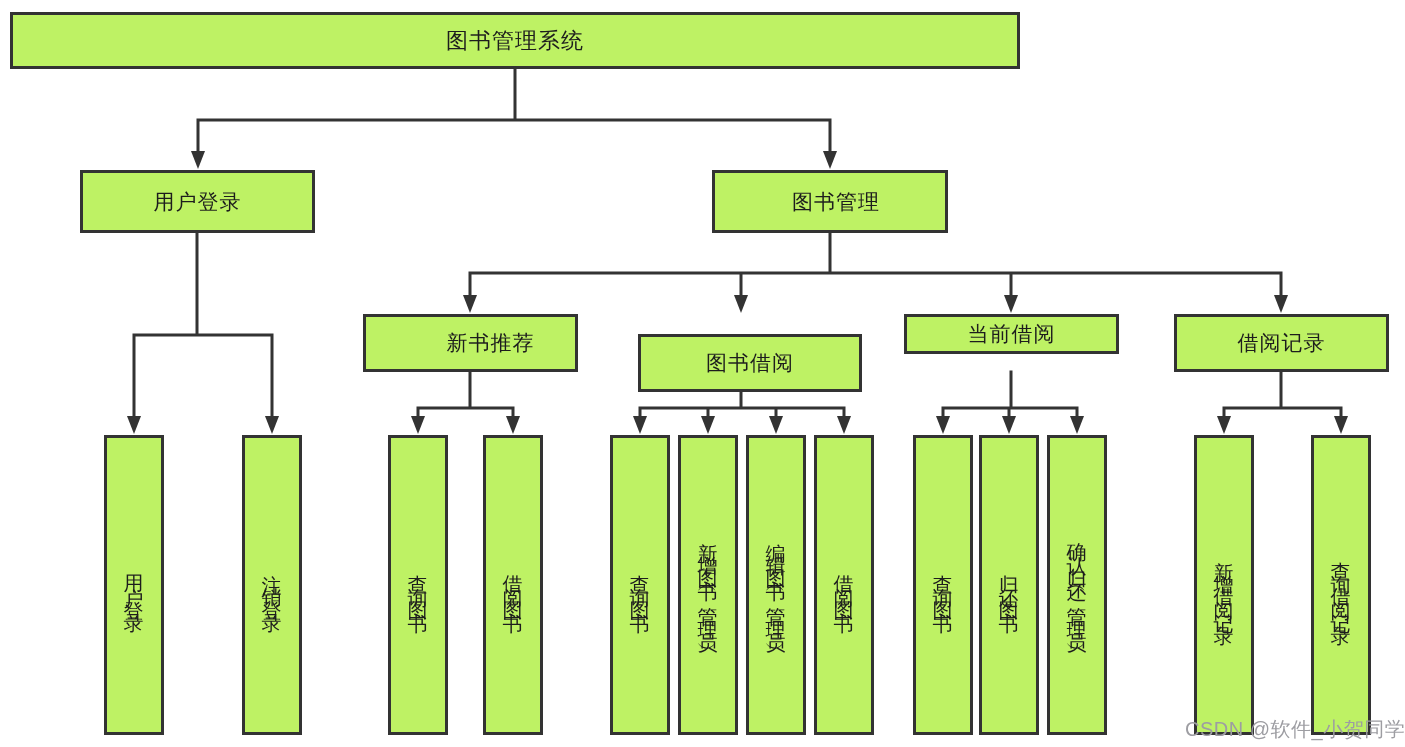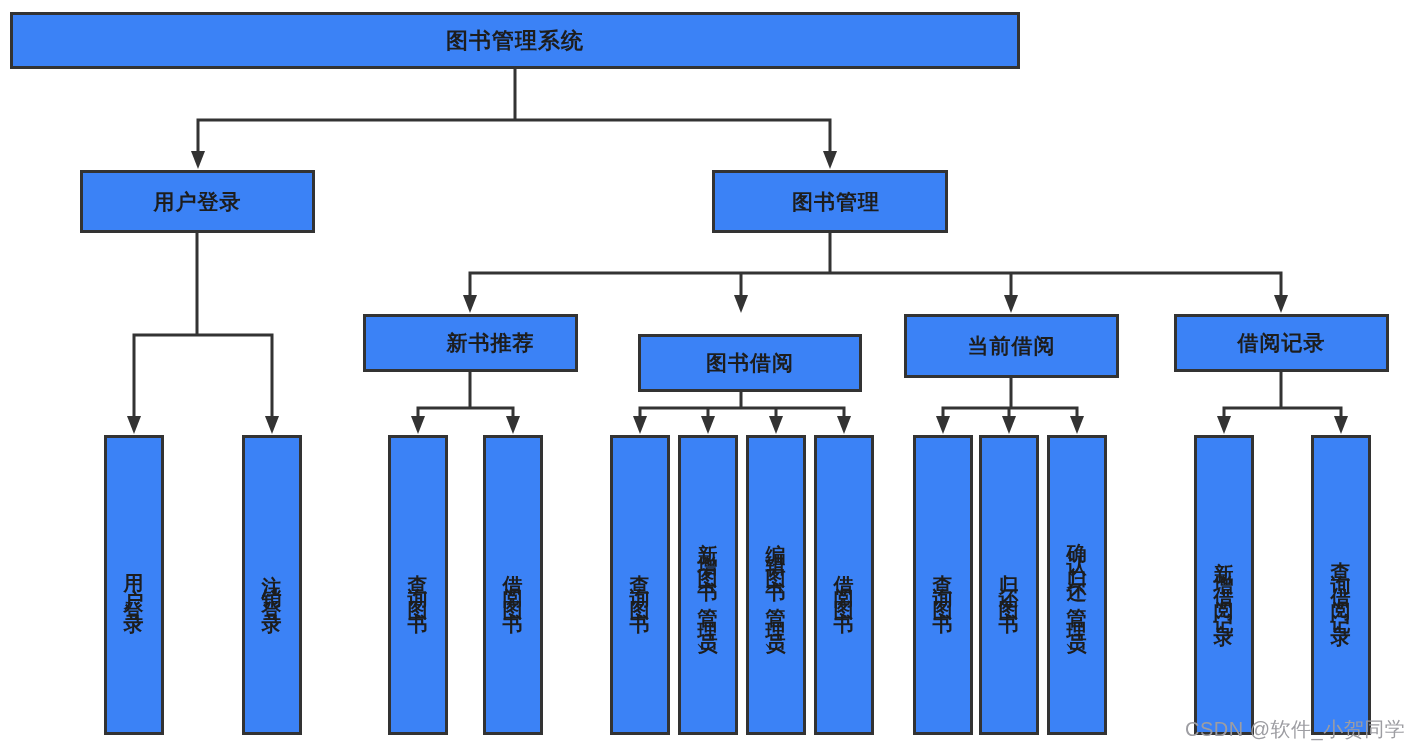--- a/index.html
+++ b/index.html
@@ -12,30 +12,29 @@
     overflow: hidden;
   }
   .connectors {
     position: absolute;
     left: 0; top: 0;
     pointer-events: none;
   }
   .node {
     position: absolute;
     box-sizing: border-box;
-    background: #3b82f6;
+    background: #bef264;
     border: 3px solid #333333;
     color: #1d1d1d;
     display: flex;
     align-items: center;
     justify-content: center;
     font-size: 21px;
     letter-spacing: 1px;
     white-space: nowrap;
-    font-weight: bold;
   }
   .node.root { font-size: 22px; }
   .node.v {
     writing-mode: vertical-rl;
     font-size: 20px;
     letter-spacing: 13px;
     line-height: 1;
   }
   .watermark {
     position: absolute;
@@ -85,21 +84,21 @@
     </g>
   </svg>
 
   <div class="node root" style="left:10px; top:12px; width:1010px; height:57px;">图书管理系统</div>
 
   <div class="node" style="left:80px; top:170px; width:235px; height:63px;">用户登录</div>
   <div class="node" style="left:712px; top:170px; width:236px; height:63px;padding-left:12px;">图书管理</div>
 
   <div class="node" style="left:363px; top:314px; width:215px; height:58px;padding-left:40px;">新书推荐</div>
   <div class="node" style="left:638px; top:314px; width:224px; height:58px;margin-top:20px;">图书借阅</div>
-  <div class="node" style="left:904px; top:314px; width:215px; height:64px;">当前借阅</div>
+  <div class="node" style="left:904px; top:314px; width:215px; height:40px;">当前借阅</div>
   <div class="node" style="left:1174px; top:314px; width:215px; height:58px;">借阅记录</div>
 
   <div class="node v" style="left:104px; top:435px; width:60px; height:300px;">用户登录</div>
   <div class="node v" style="left:242px; top:435px; width:60px; height:300px;">注销登录</div>
 
   <div class="node v" style="left:388px; top:435px; width:60px; height:300px;">查询图书</div>
   <div class="node v" style="left:483px; top:435px; width:60px; height:300px;">借阅图书</div>
 
   <div class="node v" style="left:610px; top:435px; width:60px; height:300px;">查询图书</div>
   <div class="node v" style="left:678px; top:435px; width:60px; height:300px;">新增图书（管理员）</div>

